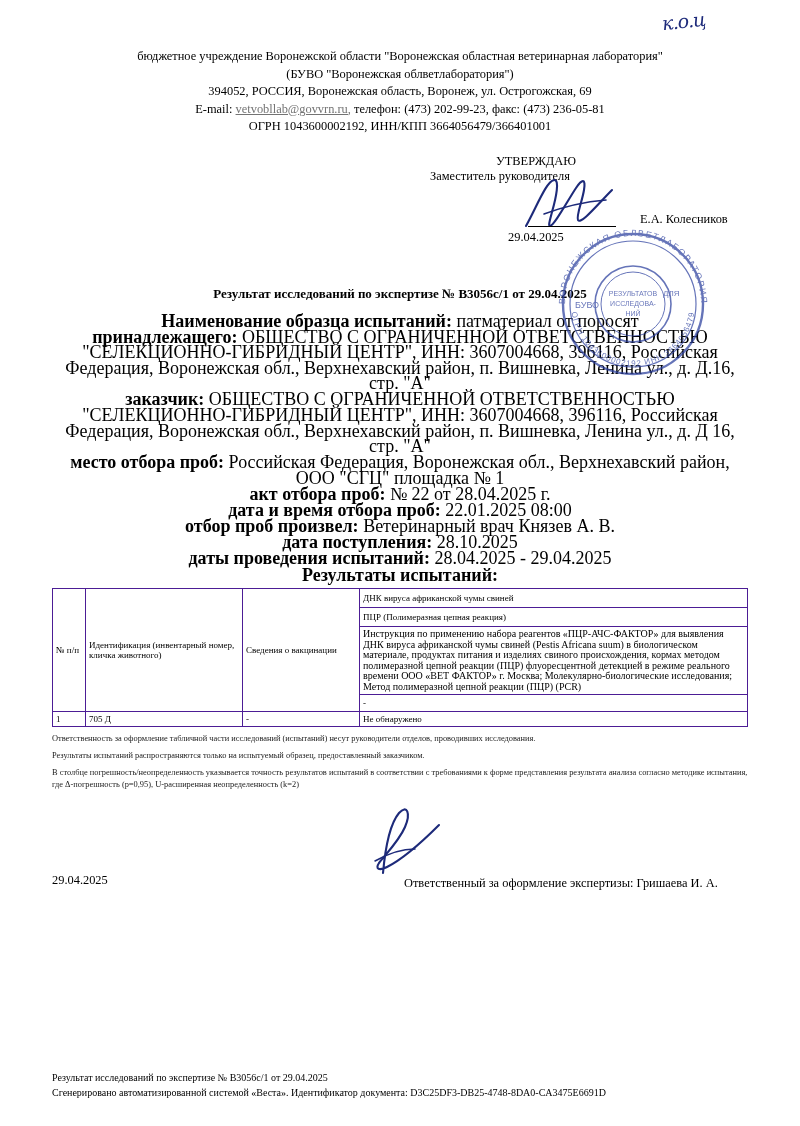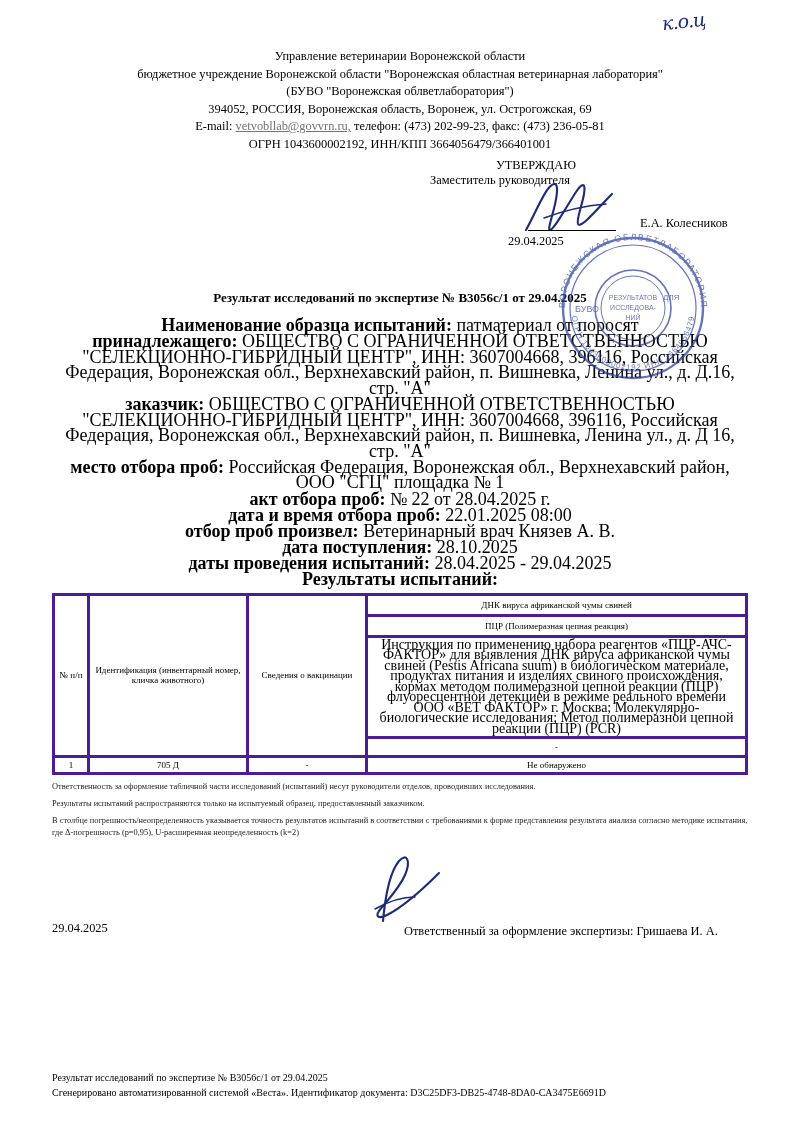--- a/index.html
+++ b/index.html
@@ -41,21 +41,21 @@
   }
   .header .line {
     white-space: nowrap;
   }
   .email-link {
     color: #737373;
     text-decoration: underline;
   }
   .approve-block {
     position: relative;
-    margin-top: 5px;
+    margin-top: 18px;
     height: 118px;
   }
   .approve-right {
     position: absolute;
     left: 430px;
     top: 0;
     width: 330px;
     text-align: left;
     font-size: 12.4px;
   }
@@ -113,33 +113,33 @@
   .lbl {
     font-weight: bold;
   }
   table.results {
     margin: 5px 52px 0 52px;
     border-collapse: collapse;
     width: 696px;
     font-size: 9px;
   }
   table.results td, table.results th {
-    border: 3px solid #4c1d95;
+    border: 1px solid #4c1d95;
     padding: 2px 3px;
-    text-align: center;
+    text-align: left;
     vertical-align: middle;
     font-weight: normal;
   }
   .col-num { width: 26px; }
   .col-id { width: 150px; }
   .col-vac { width: 110px; }
   .cell-bold { font-weight: bold; }
   .cell-desc {
     text-align: justify;
-    font-size: 14px;
+    font-size: 10px;
     line-height: 10.5px;
     padding: 3px 4px;
     font-weight: bold;
   }
   .notes {
     margin: 6px 52px 0 52px;
     font-size: 8.4px;
     line-height: 12px;
     color: #222;
   }
@@ -178,21 +178,20 @@
   }
 </style>
 </head>
 <body>
 
 <div class="page">
 
   <div class="handwrite-top">к.о.ц</div>
 
   <div class="header">
-    <div class="line">Управление ветеринарии Воронежской области</div>
     <div class="line">бюджетное учреждение Воронежской области "Воронежская областная ветеринарная лаборатория"</div>
     <div class="line">(БУВО "Воронежская облветлаборатория")</div>
     <div class="line">394052, РОССИЯ, Воронежская область, Воронеж, ул. Острогожская, 69</div>
     <div class="line">
       <span>E-mail: </span><span class="email-link">vetvobllab@govvrn.ru,</span><span>  телефон: (473) 202-99-23, факс: (473) 236-05-81</span>
     </div>
     <div class="line">ОГРН 1043600002192, ИНН/КПП 3664056479/366401001</div>
   </div>
 
   <div class="approve-block">

